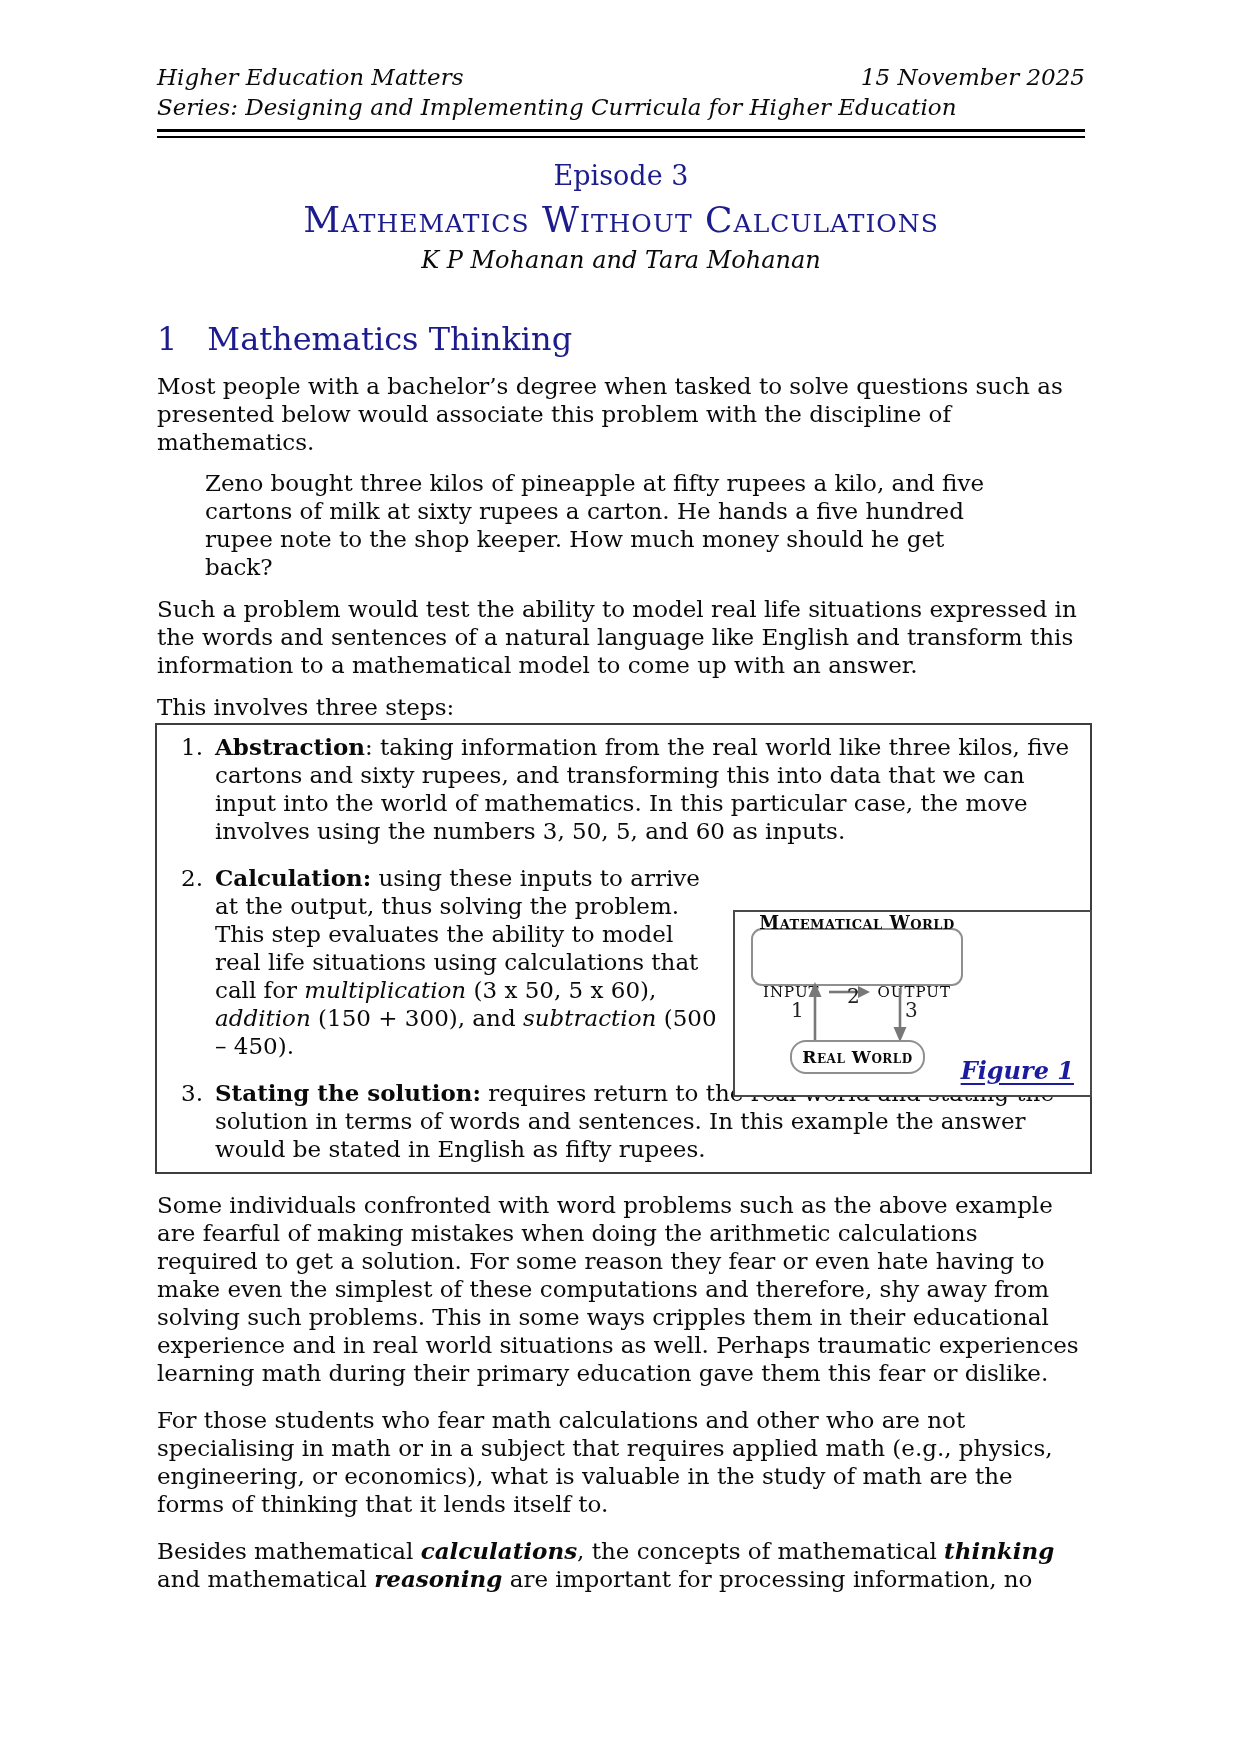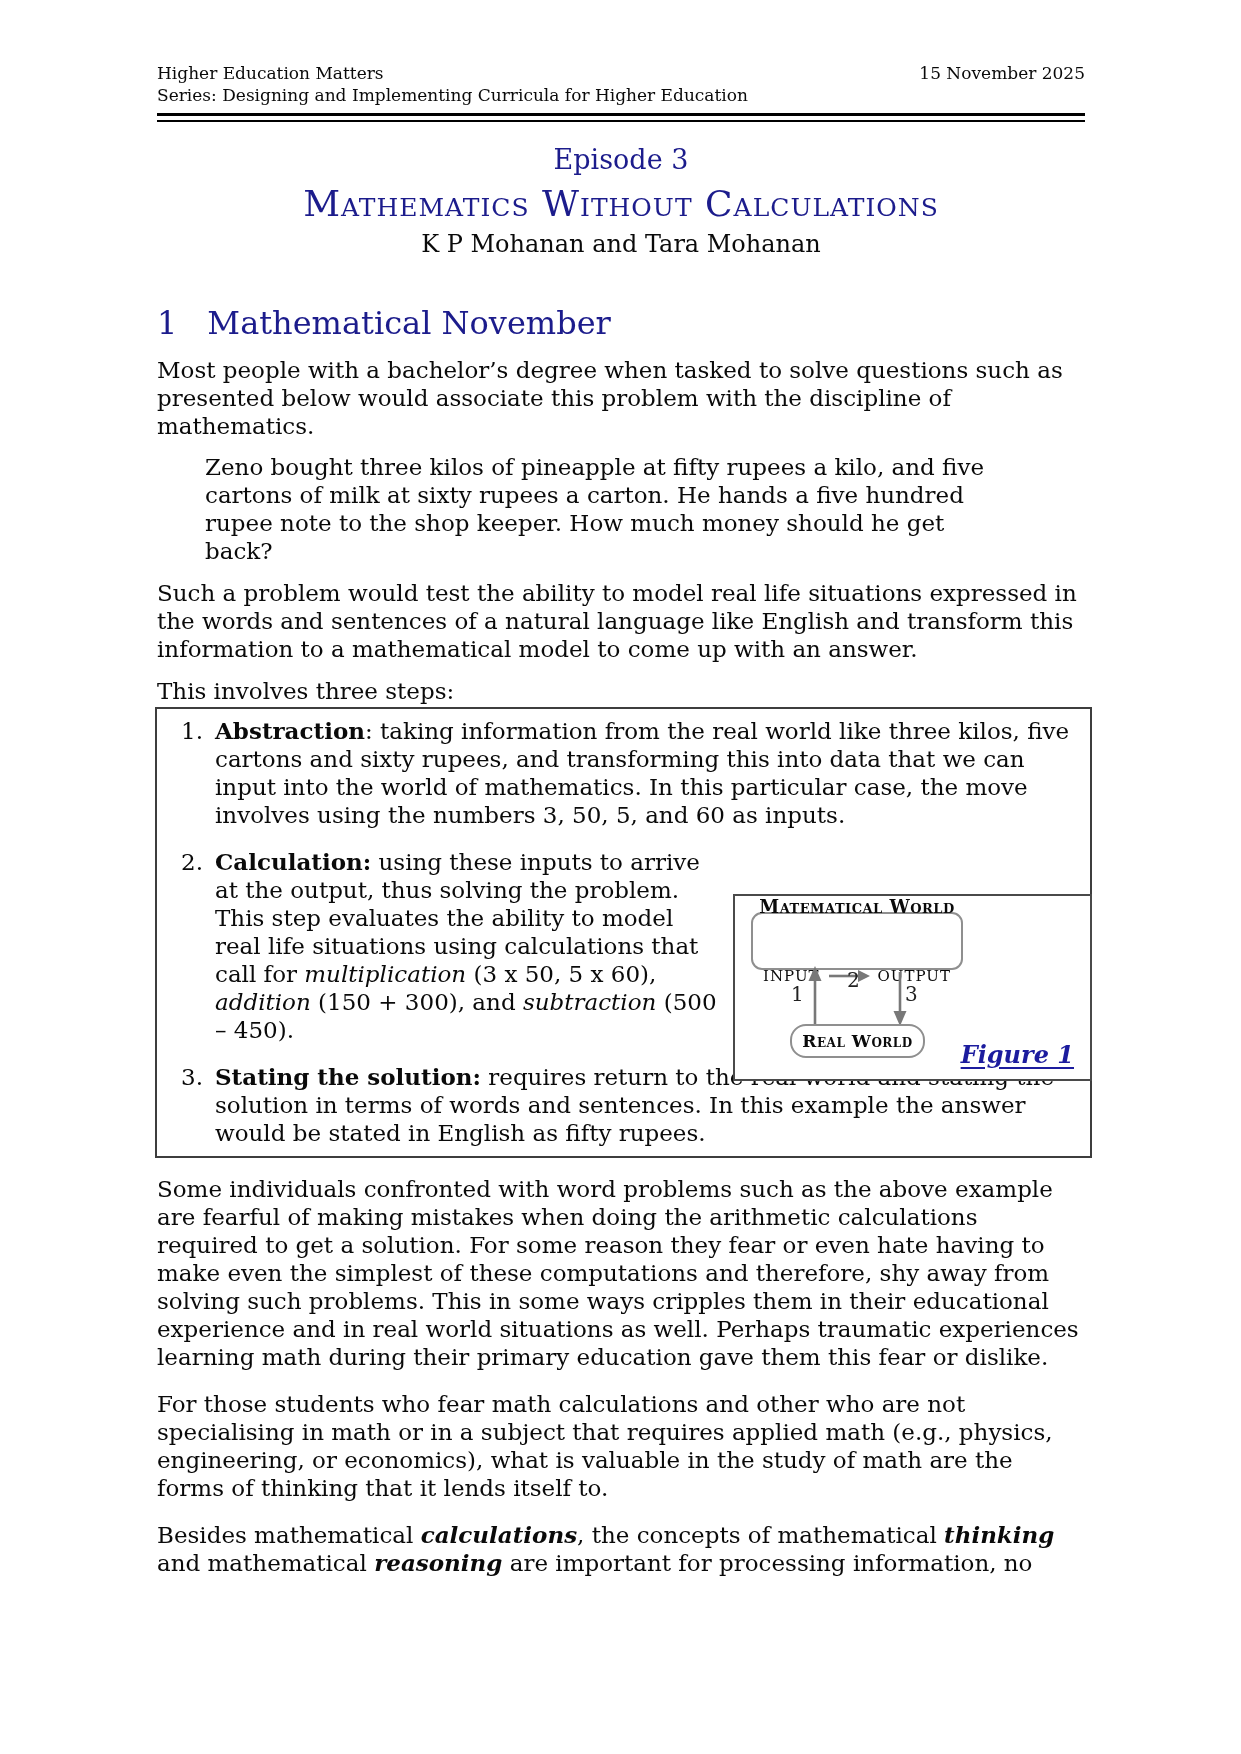--- a/index.html
+++ b/index.html
@@ -8,33 +8,33 @@
     width:1241px;height:1754px;
     margin:0 auto;
     background:#ffffff;
     font-family:"DejaVu Serif","Liberation Serif",serif;
     color:var(--body-text,#0a0a0a);
     box-sizing:border-box;
     padding:62px 156px 0 157px;
     overflow:hidden;
   }
   
-  .doc-header{font-size:17px;line-height:1.32;}
+  .doc-header{font-style:italic;font-size:23px;line-height:1.32;}
   .header-row{display:flex;justify-content:space-between;}
   .rule-double{margin-top:6px;}
   .rule-thick{height:3px;background:#000;}
   .rule-thin{height:2px;background:#000;margin-top:4px;}
   
   .title-block{text-align:center;}
   .episode{margin-top:22px;font-size:27px;color:var(--heading-navy,#1c1c8c);}
   .doc-title{
     margin:8px 0 0 0;font-size:36px;font-weight:500;letter-spacing:1px;
     font-variant:small-caps;color:var(--heading-navy,#1c1c8c);
   }
-  .authors{margin-top:6px;font-size:24px;text-align:center;}
+  .authors{margin-top:6px;font-size:24px;font-style:italic;text-align:center;}
   
   .section-heading{margin:46px 0 0 0;font-size:32px;font-weight:400;color:var(--heading-navy,#1c1c8c);}
   .sec-num{margin-right:30px;}
   
   .body-para{margin:14px 0 0 0;font-size:23px;line-height:28px;}
   .quote{margin:13px 66px 0 48px;}
   .steps-intro{margin-top:14px;margin-bottom:2px;}
   
   .steps-box{
     position:relative;
@@ -99,21 +99,21 @@
     </div>
   </header>
 
   <div class="title-block">
     <div class="episode">Episode 3</div>
     <h1 class="doc-title">Mathematics Without Calculations</h1>
     <div class="authors">K P Mohanan and Tara Mohanan</div>
   </div>
 
   <h2 class="section-heading">
-    <span class="sec-num">1</span><span class="sec-title">Mathematical November</span>
+    <span class="sec-num">1</span><span class="sec-title">Mathematics Thinking</span>
   </h2>
 
   <p class="body-para">Most people with a bachelor’s degree when tasked to solve questions such as presented below would associate this problem with the discipline of mathematics.</p>
 
   <p class="body-para quote">Zeno bought three kilos of pineapple at fifty rupees a kilo, and five cartons of milk at sixty rupees a carton. He hands a five hundred rupee note to the shop keeper. How much money should he get back?</p>
 
   <p class="body-para">Such a problem would test the ability to model real life situations expressed in the words and sentences of a natural language like English and transform this information to a mathematical model to come up with an answer.</p>
 
   <p class="body-para steps-intro">This involves three steps:</p>
 

